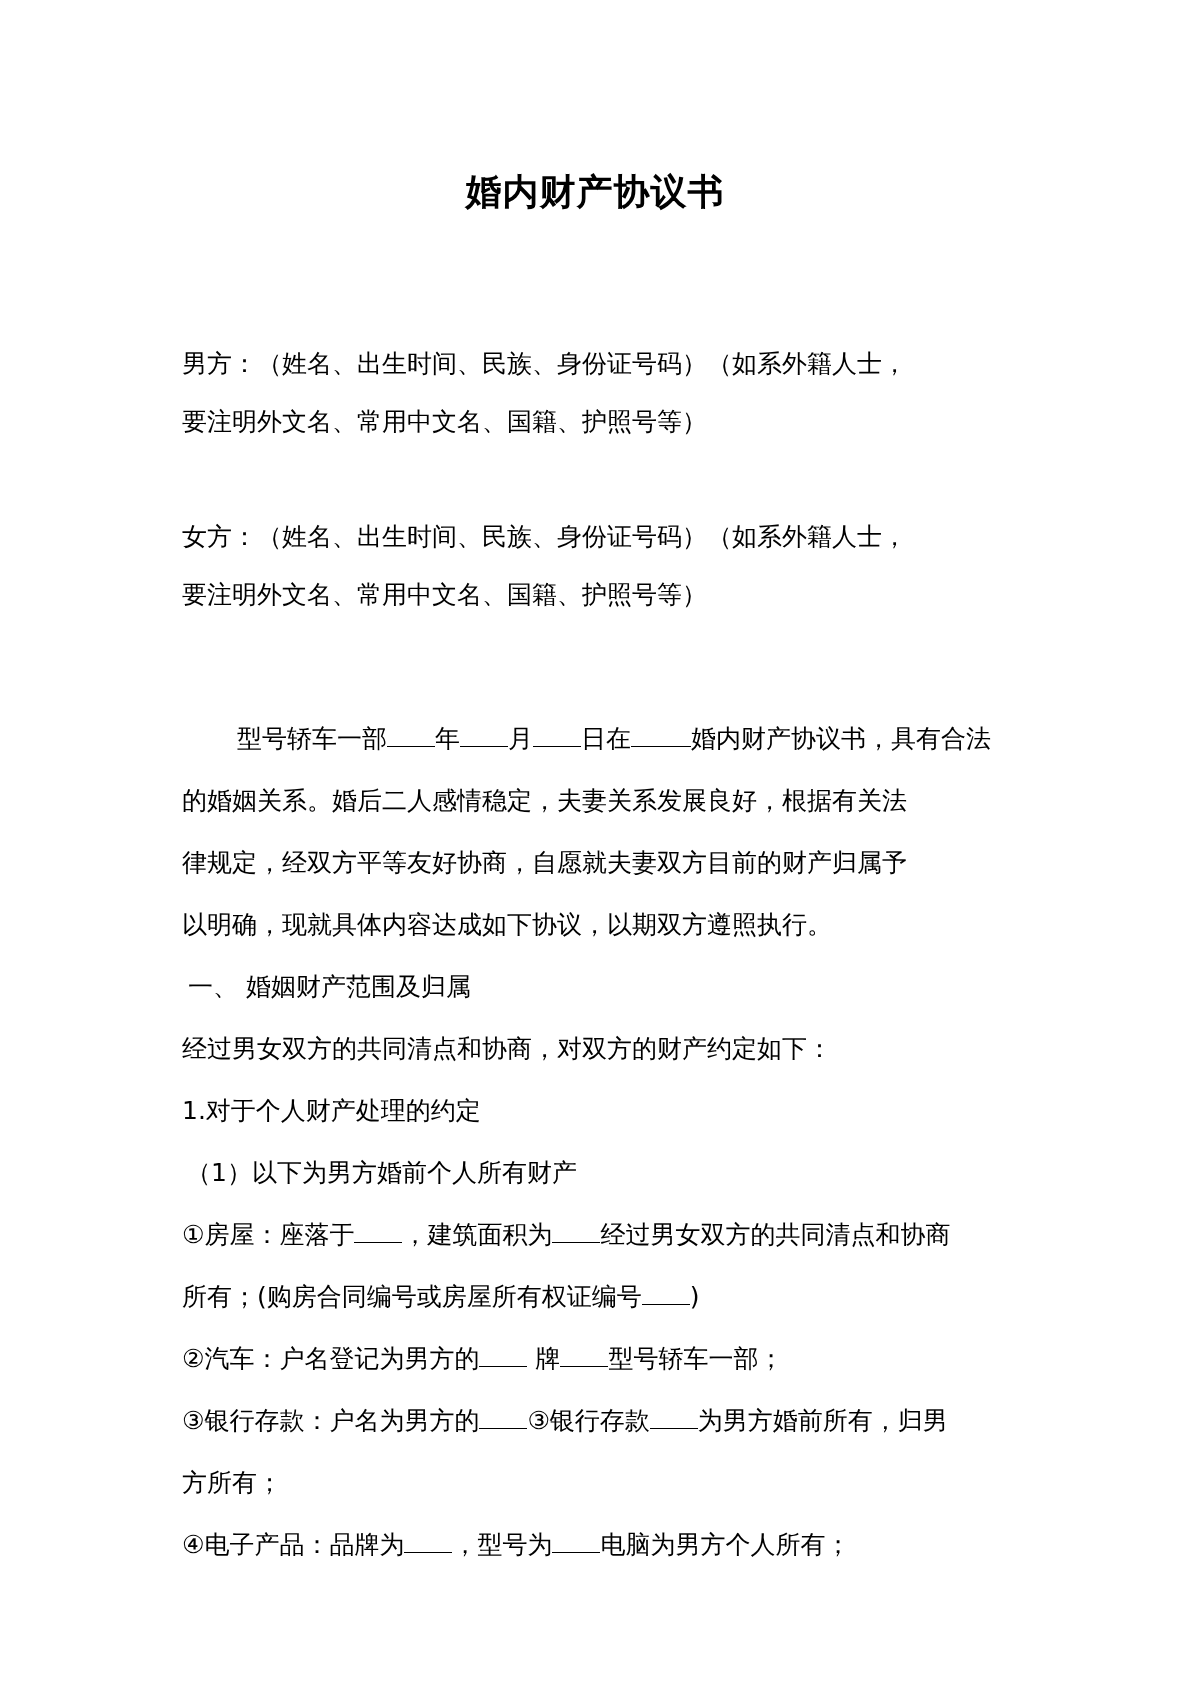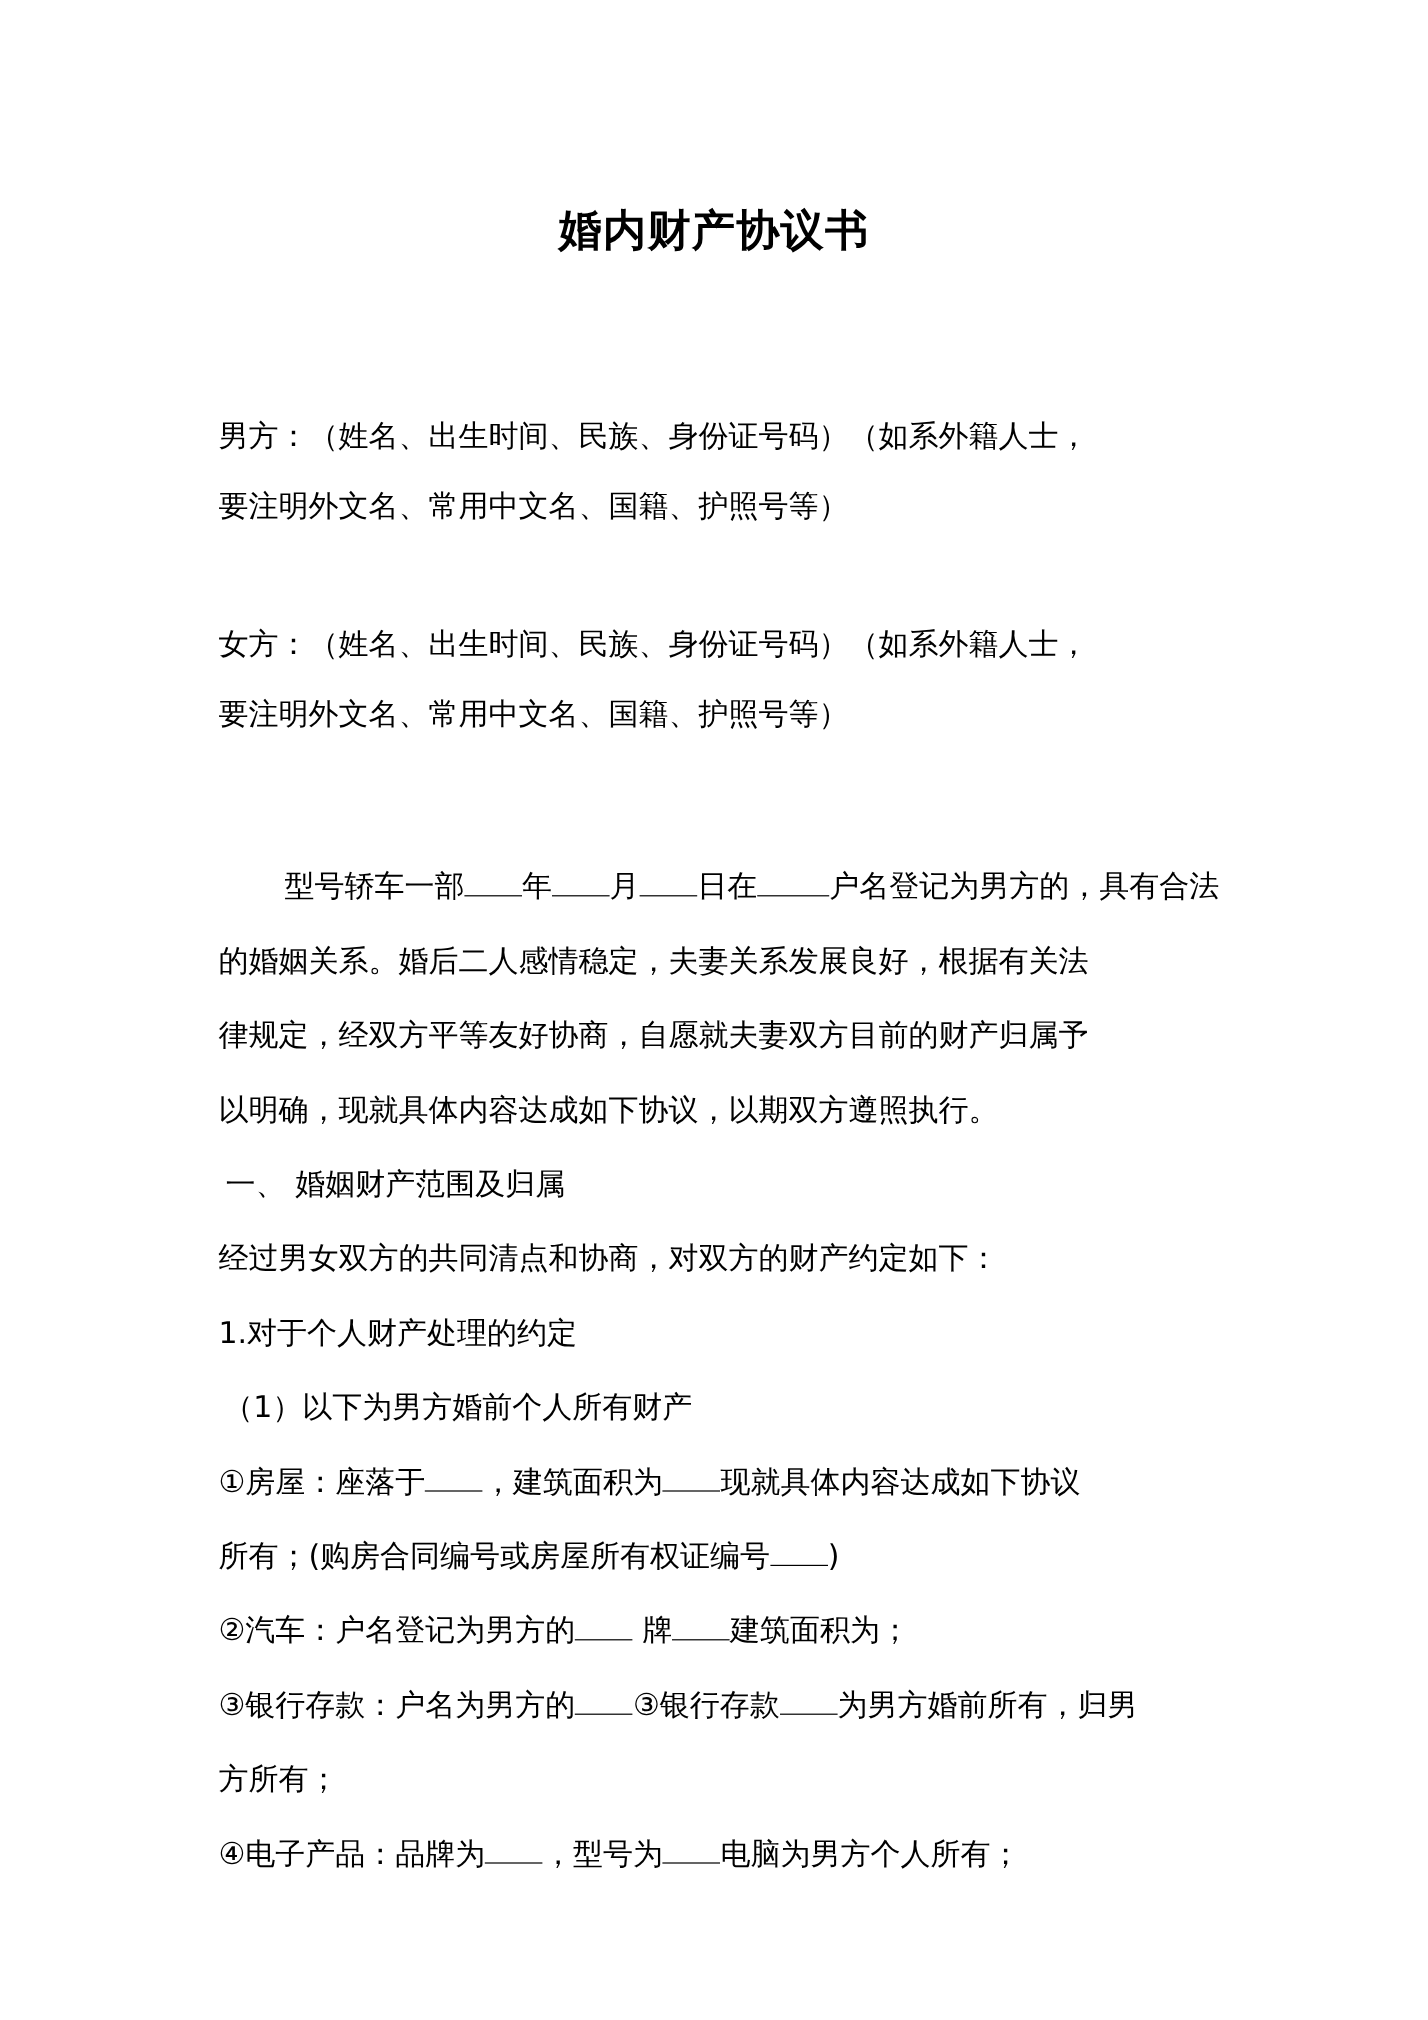--- a/index.html
+++ b/index.html
@@ -17,40 +17,40 @@
 <div class="page">
   <div class="title">婚内财产协议书</div>
 
   <div class="line" style="top:300px">男方：（姓名、出生时间、民族、身份证号码）（如系外籍人士，</div>
   <div class="line" style="top:358px">要注明外文名、常用中文名、国籍、护照号等）</div>
 
   <div class="line" style="top:473px">女方：（姓名、出生时间、民族、身份证号码）（如系外籍人士，</div>
   <div class="line" style="top:531px">要注明外文名、常用中文名、国籍、护照号等）</div>
 
   <div class="line" style="top:675px; left:237px">
-    <span>型号轿车一部</span><span class="blank b3"></span><span>年</span><span class="blank b3"></span><span>月</span><span class="blank b3"></span><span>日在</span><span class="blank b4"></span><span>户名登记为男方的，具有合法</span>
+    <span>型号轿车一部</span><span class="blank b3"></span><span>年</span><span class="blank b3"></span><span>月</span><span class="blank b3"></span><span>日在</span><span class="blank b4"></span><span>婚内财产协议书，具有合法</span>
   </div>
   <div class="line" style="top:737px">的婚姻关系。婚后二人感情稳定，夫妻关系发展良好，根据有关法</div>
   <div class="line" style="top:799px">律规定，经双方平等友好协商，自愿就夫妻双方目前的财产归属予</div>
   <div class="line" style="top:861px">以明确，现就具体内容达成如下协议，以期双方遵照执行。</div>
 
   <div class="line" style="top:923px; left:188px">一、 婚姻财产范围及归属</div>
   <div class="line" style="top:985px">经过男女双方的共同清点和协商，对双方的财产约定如下：</div>
   <div class="line" style="top:1047px">1.对于个人财产处理的约定</div>
   <div class="line" style="top:1109px; left:186px">（1）以下为男方婚前个人所有财产</div>
 
   <div class="line" style="top:1171px">
-    <span>①房屋：座落于</span><span class="blank b3"></span><span>，建筑面积为</span><span class="blank b3"></span><span>现就具体内容达成如下协议</span>
+    <span>①房屋：座落于</span><span class="blank b3"></span><span>，建筑面积为</span><span class="blank b3"></span><span>经过男女双方的共同清点和协商</span>
   </div>
   <div class="line" style="top:1233px">
     <span>所有；(购房合同编号或房屋所有权证编号</span><span class="blank b3"></span><span>)</span>
   </div>
 
   <div class="line" style="top:1295px">
-    <span>②汽车：户名登记为男方的</span><span class="blank b3"></span><span> 牌</span><span class="blank b3"></span><span>建筑面积为；</span>
+    <span>②汽车：户名登记为男方的</span><span class="blank b3"></span><span> 牌</span><span class="blank b3"></span><span>型号轿车一部；</span>
   </div>
 
   <div class="line" style="top:1357px">
     <span>③银行存款：户名为男方的</span><span class="blank b3"></span><span>③银行存款</span><span class="blank b3"></span><span>为男方婚前所有，归男</span>
   </div>
   <div class="line" style="top:1419px">方所有；</div>
 
   <div class="line" style="top:1481px">
     <span>④电子产品：品牌为</span><span class="blank b3"></span><span>，型号为</span><span class="blank b3"></span><span>电脑为男方个人所有；</span>
   </div>

